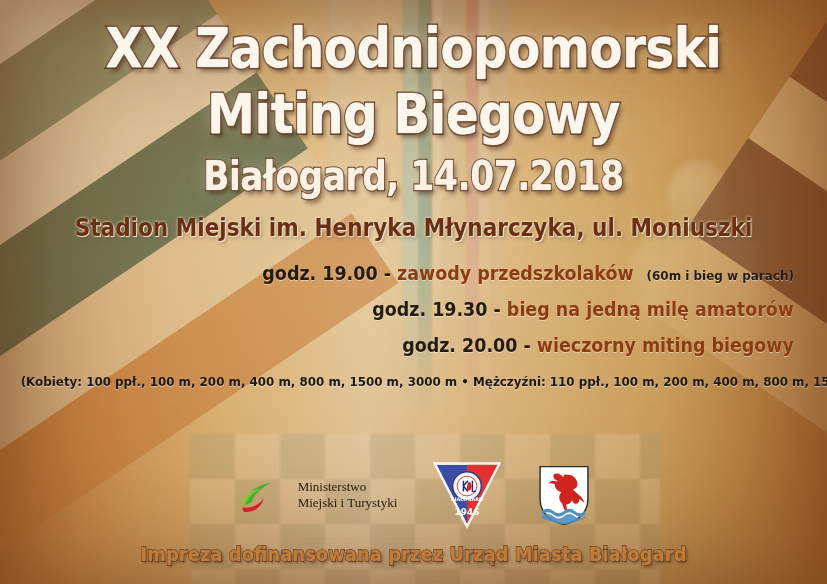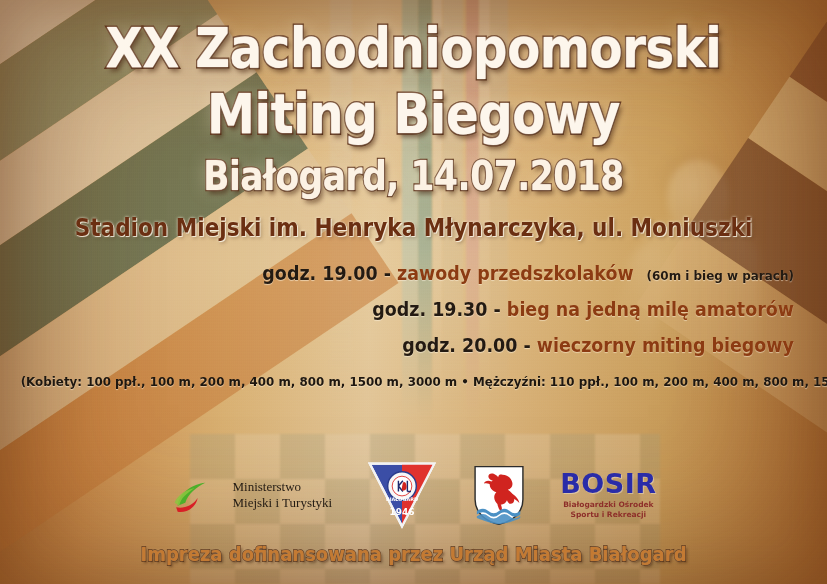--- a/index.html
+++ b/index.html
@@ -428,26 +428,19 @@
                  c2 1 4 2 5 4 c1 -4 3 -3 5 -3 z" fill="#d0241f"></path>
         <path d="M22 20 c-4 -2 -8 -1 -9 2 c3 -1 6 0 8 2 z" fill="#d0241f"></path>
         <path d="M44 33 c4 2 8 6 9 11 c-3 -3 -7 -6 -11 -7 z" fill="#d0241f"></path>
         <path d="M30 42 c3 4 4 9 3 13 c-3 -3 -5 -8 -5 -12 z" fill="#d0241f"></path>
         <path d="M5 53 q7 -5 13 0 q6 5 12 0 q6 -5 12 0 q6 5 12 0
                  l0 4 q-6 5 -12 0 q-6 -5 -12 0 q-6 5 -12 0 q-6 -5 -13 0 z" fill="#4a90c4"></path>
         <path d="M5 59 q7 -5 13 0 q6 5 12 0 q6 -5 12 0 q6 5 12 0
                  l0 2 C52 62, 42 67, 30 68 C18 67, 8 62, 5 61 z" fill="#4a90c4" opacity=".9"></path>
       </svg>
 
-      <div class="logo-bosir">
-        <div class="bosir-word">BOSIR</div>
-        <div class="bosir-sub">
-          <div>Białogardzki Ośrodek</div>
-          <div>Sportu i Rekreacji</div>
-        </div>
-      </div>
 
     </div>
 
     <div class="footer">Impreza dofinansowana przez Urząd Miasta Białogard</div>
 
   </div>
 </div>
 
 </body></html>

